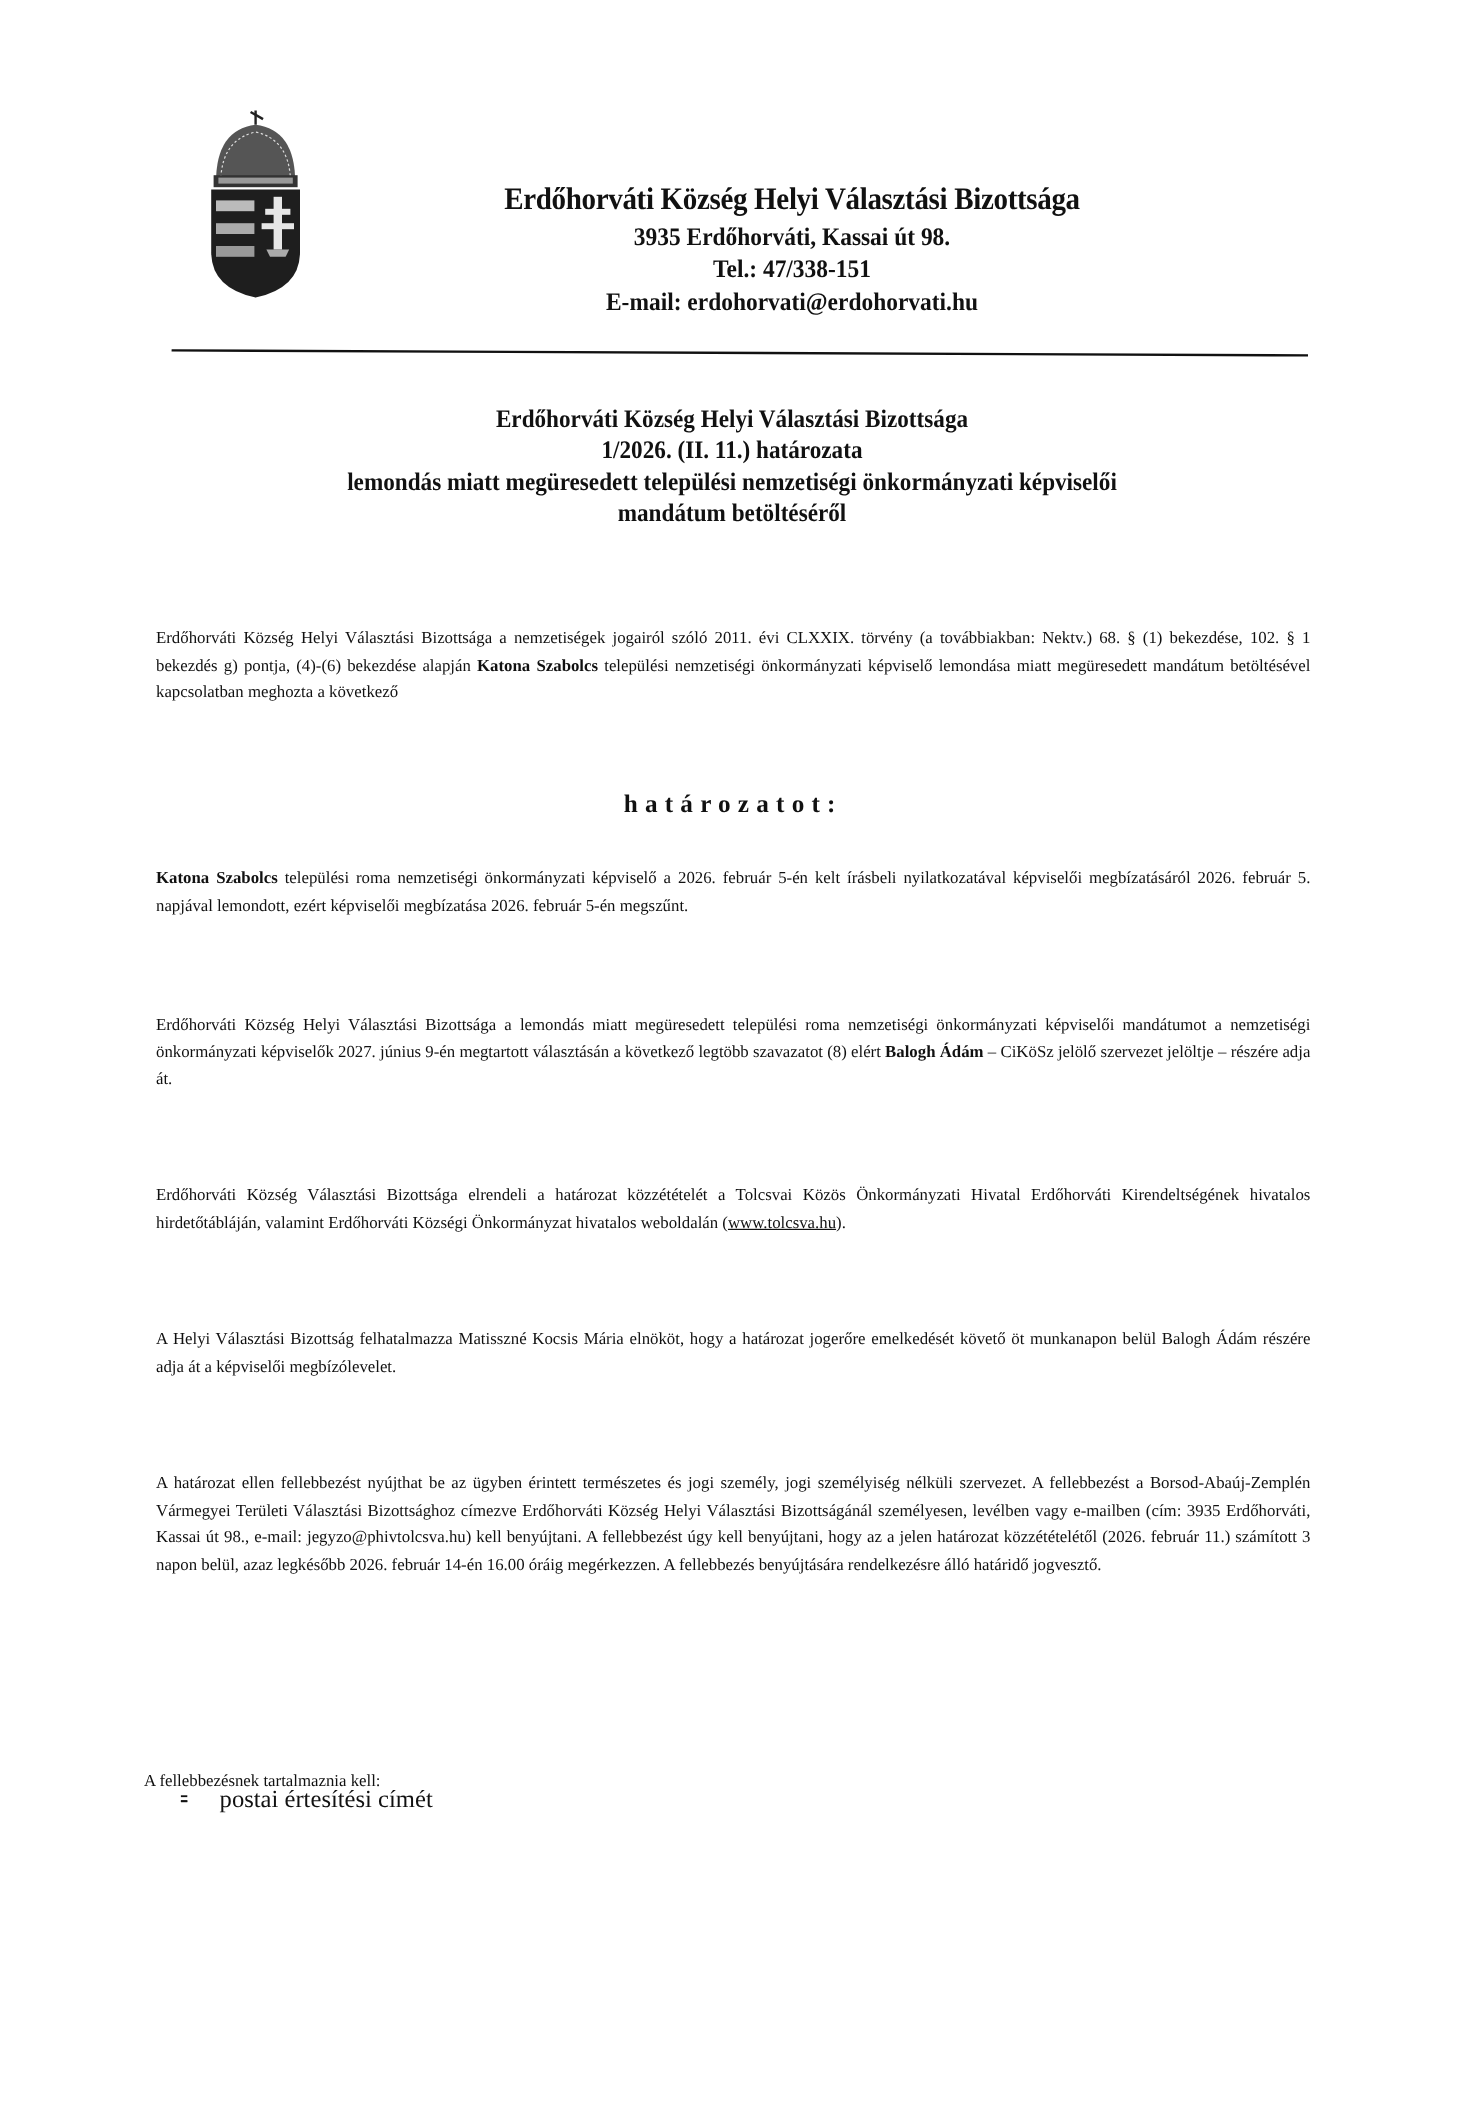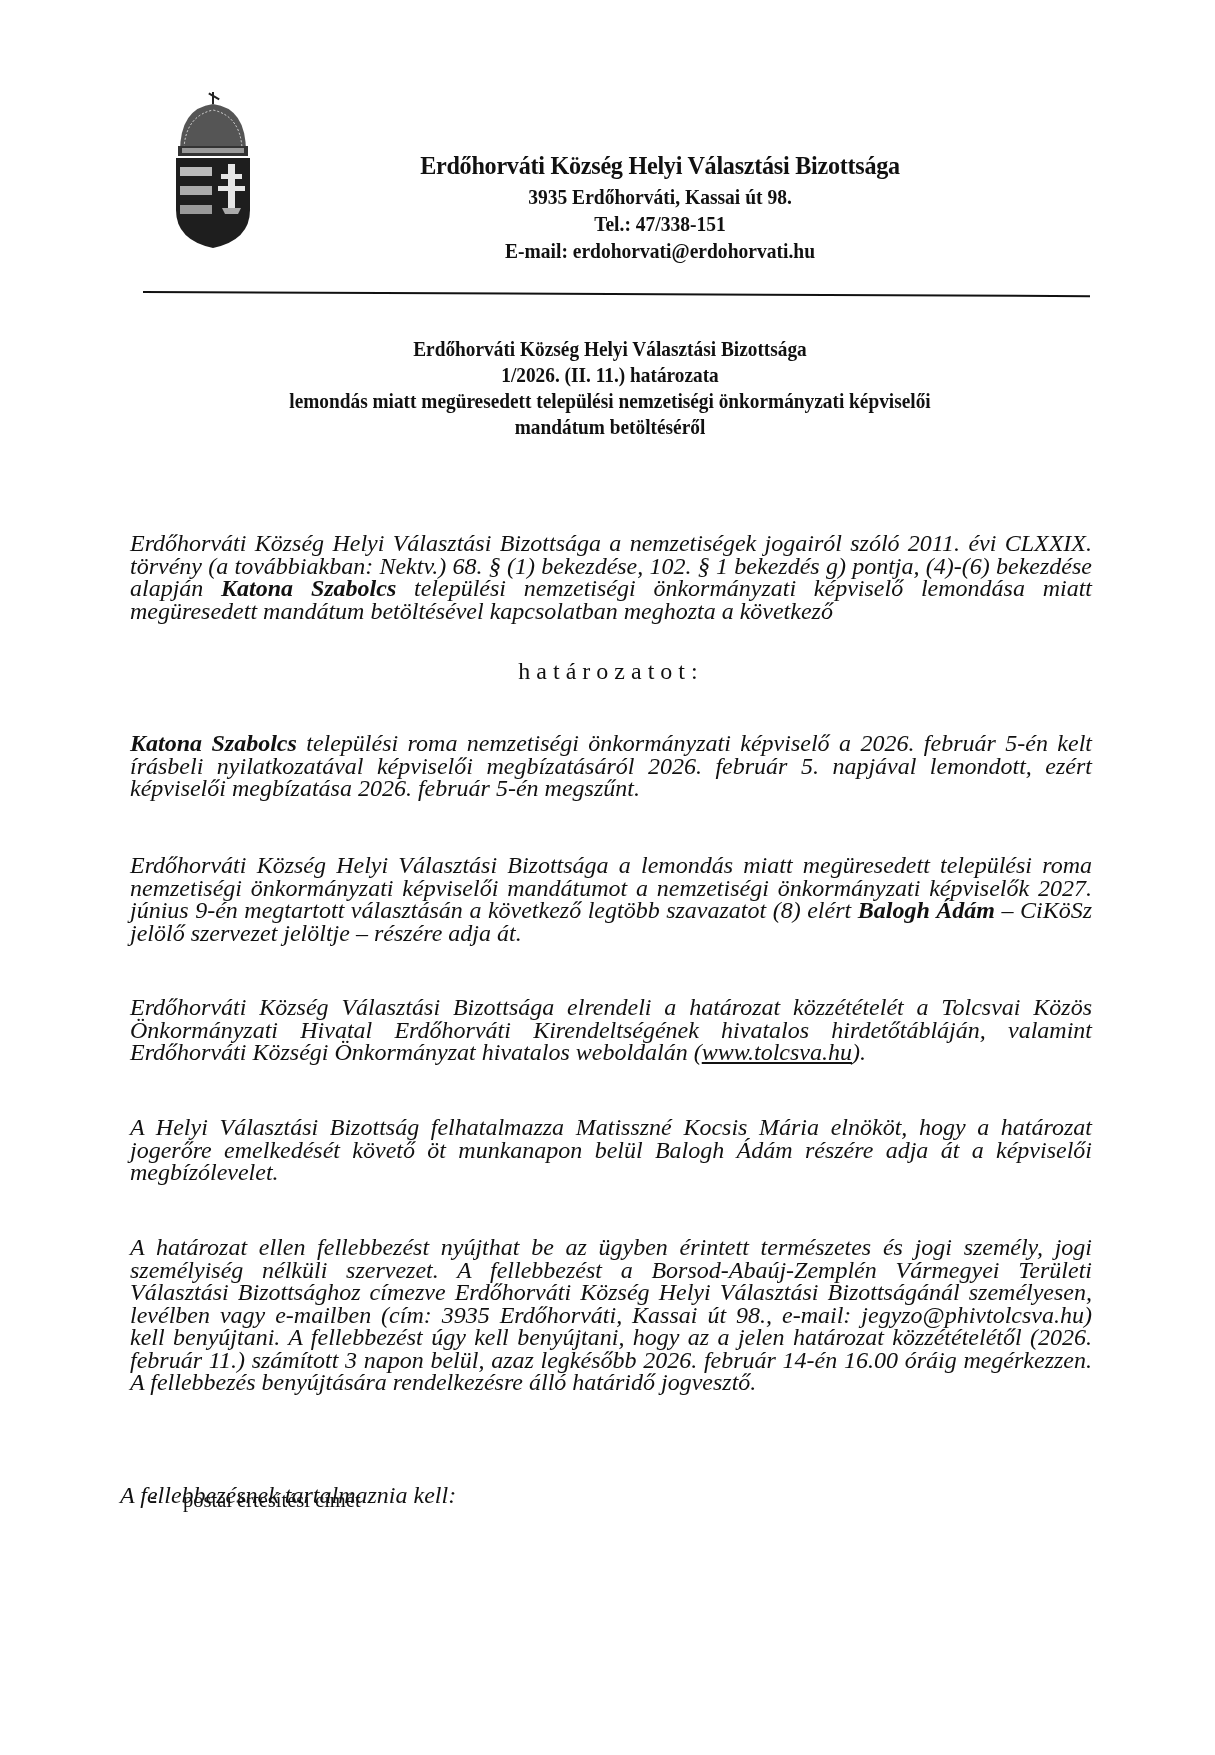--- a/index.html
+++ b/index.html
@@ -21,25 +21,25 @@
     
     .dh { position: absolute; left: 130px; width: 960px; text-align: center; font-weight: bold; font-size: 21px; transform: scaleX(0.92); }
     .dh1 { top: 289px; }
     .dh2 { top: 315px; }
     .dh3 { top: 341px; }
     .dh4 { top: 367px; }
 
     
     .para {
       position: absolute; left: 130px; width: 962px;
-      font-size: 24px; line-height: 22.5px; text-align: justify; font-style: italic;
+      font-size: 14px; line-height: 22.5px; text-align: justify;
     }
     .para b { font-weight: bold; }
     .p1 { top: 460px; }
-    .verdict { position: absolute; left: 130px; width: 962px; top: 610px; text-align: center; font-weight: normal; font-size: 24px; letter-spacing: 6px; }
+    .verdict { position: absolute; left: 130px; width: 962px; top: 610px; text-align: center; font-weight: bold; font-size: 21px; letter-spacing: 6px; }
     .p2 { top: 660px; }
     .p3 { top: 782px; }
     .p4 { top: 924px; }
     .p5 { top: 1044px; }
     .p6 { top: 1164px; }
     .p7 { top: 1412px; left: 120px; width: 974px; }
     .ul { position: absolute; left: 118px; width: 975px; top: 1437px; margin: 0; padding: 0; list-style: none; font-size: 20.5px; line-height: 22.5px; }
     .ul li { position: relative; padding-left: 65px; margin-bottom: 4px; }
     .ul li .dash { position: absolute; left: 32px; top: 0; }
     .link { text-decoration: underline; }

